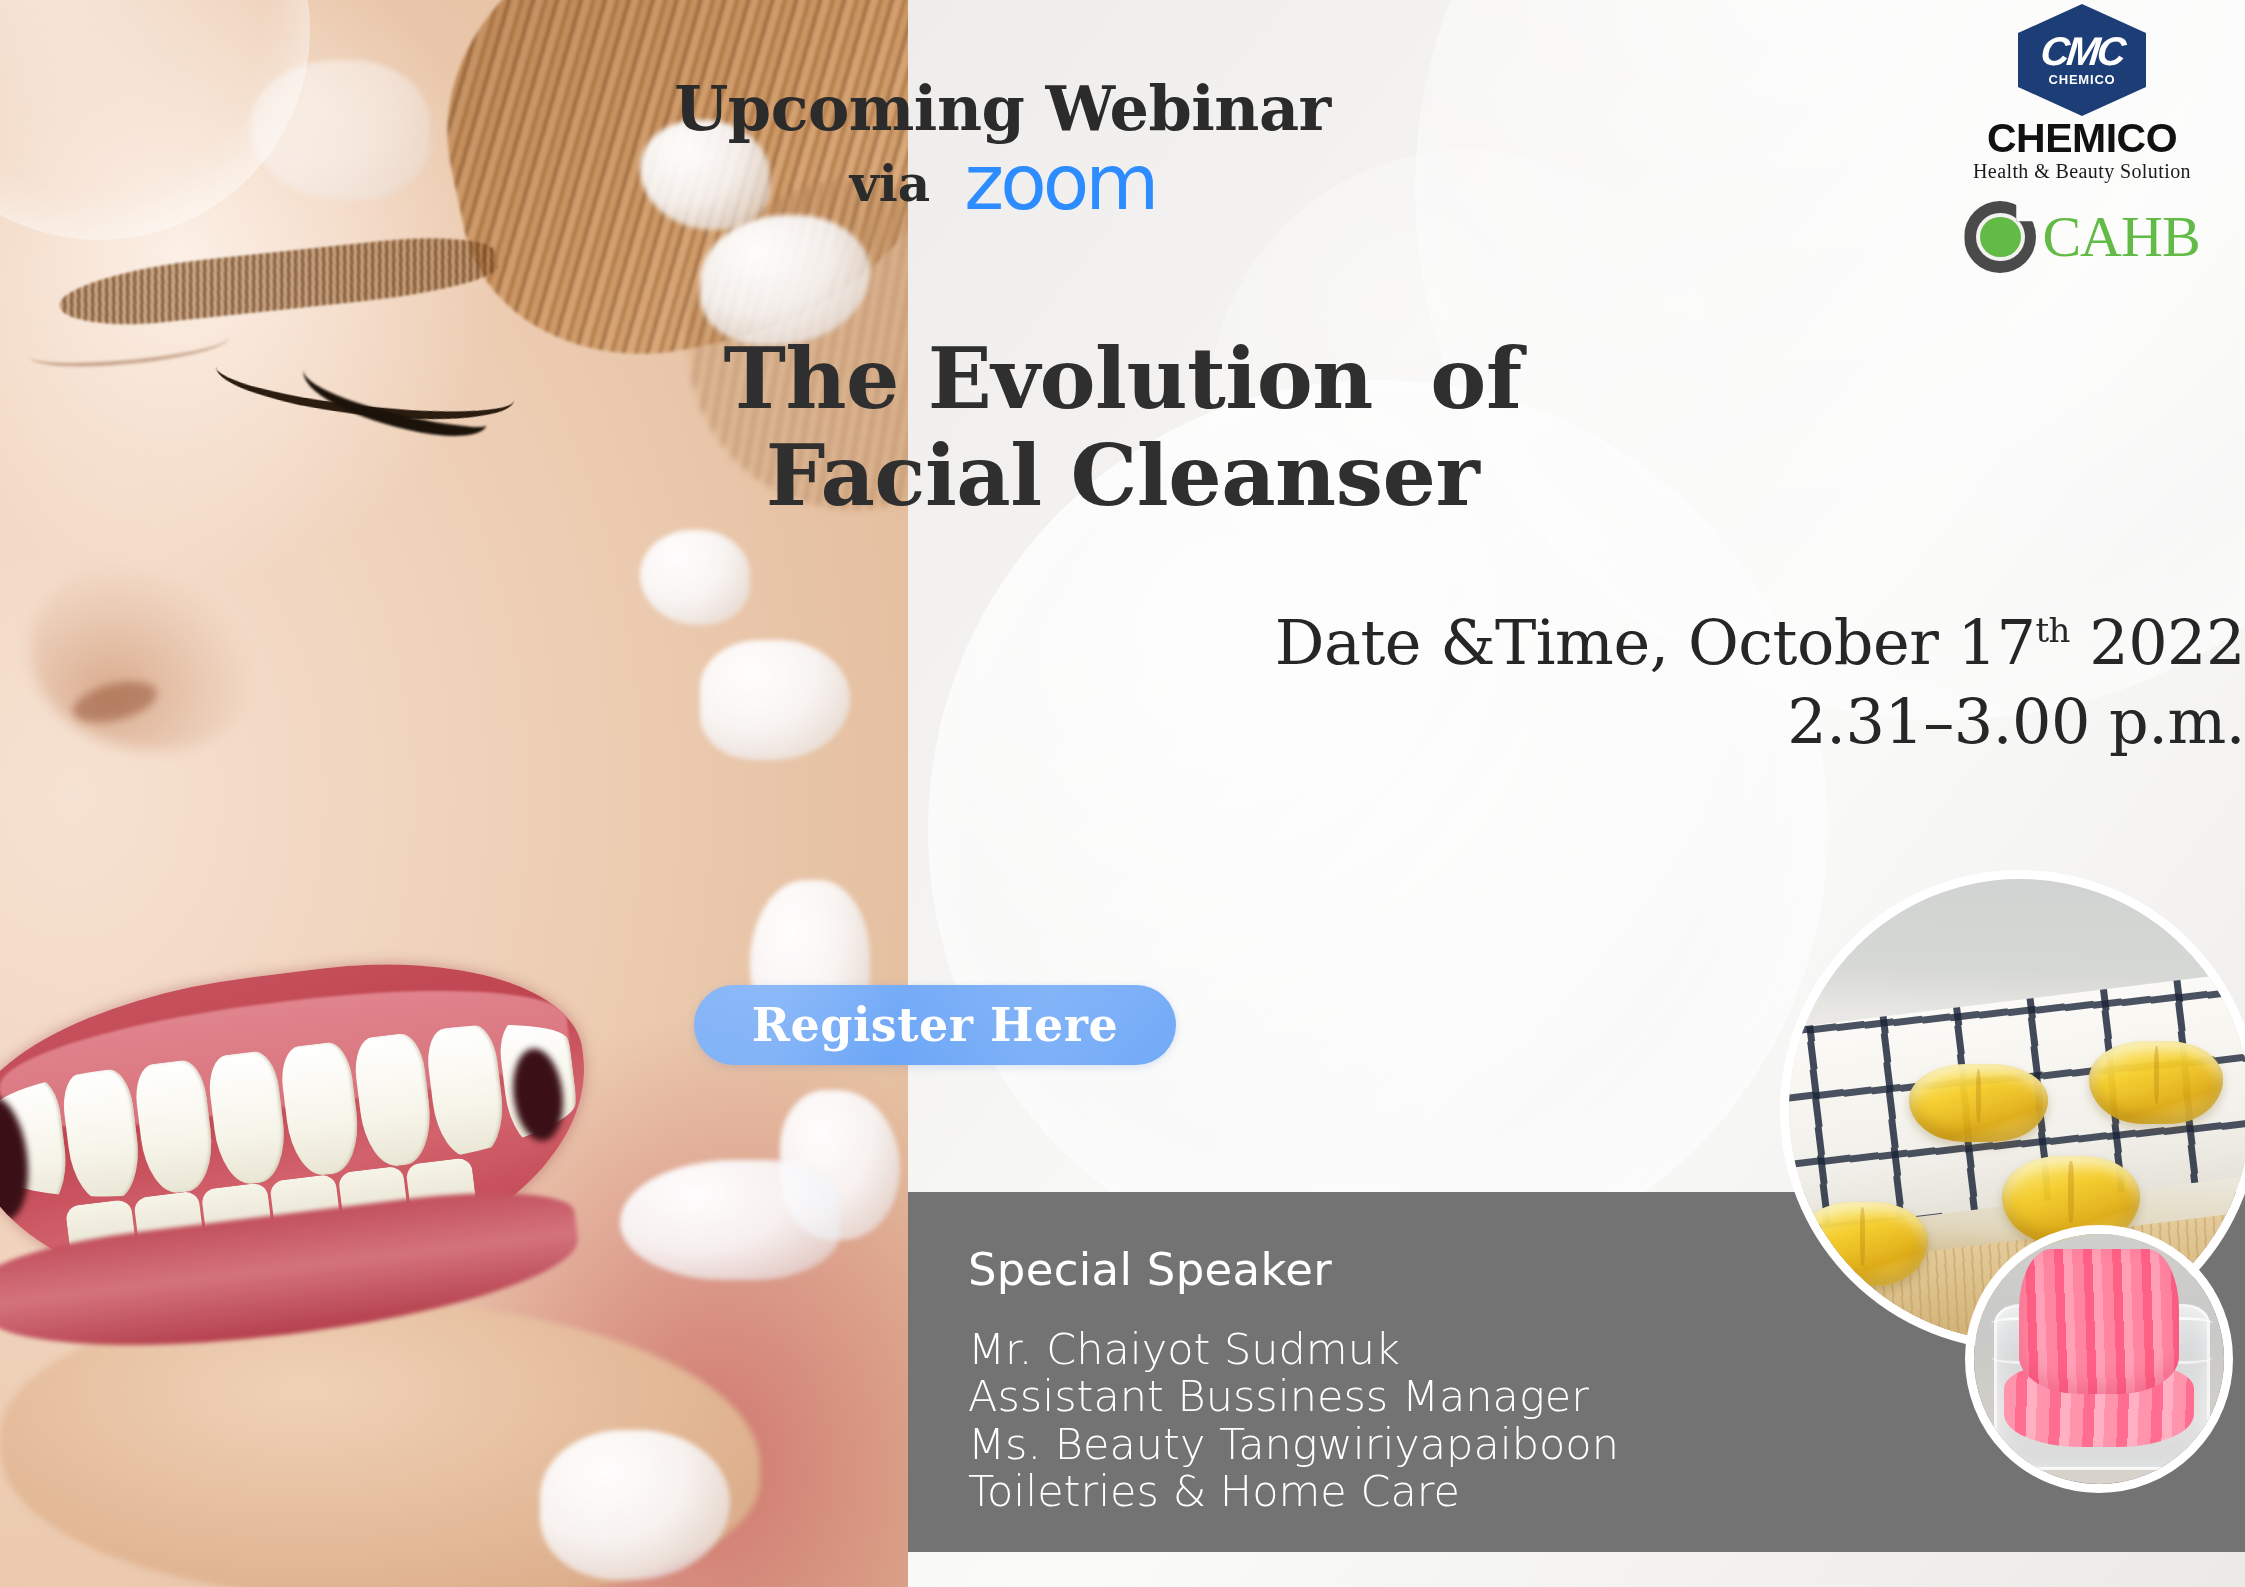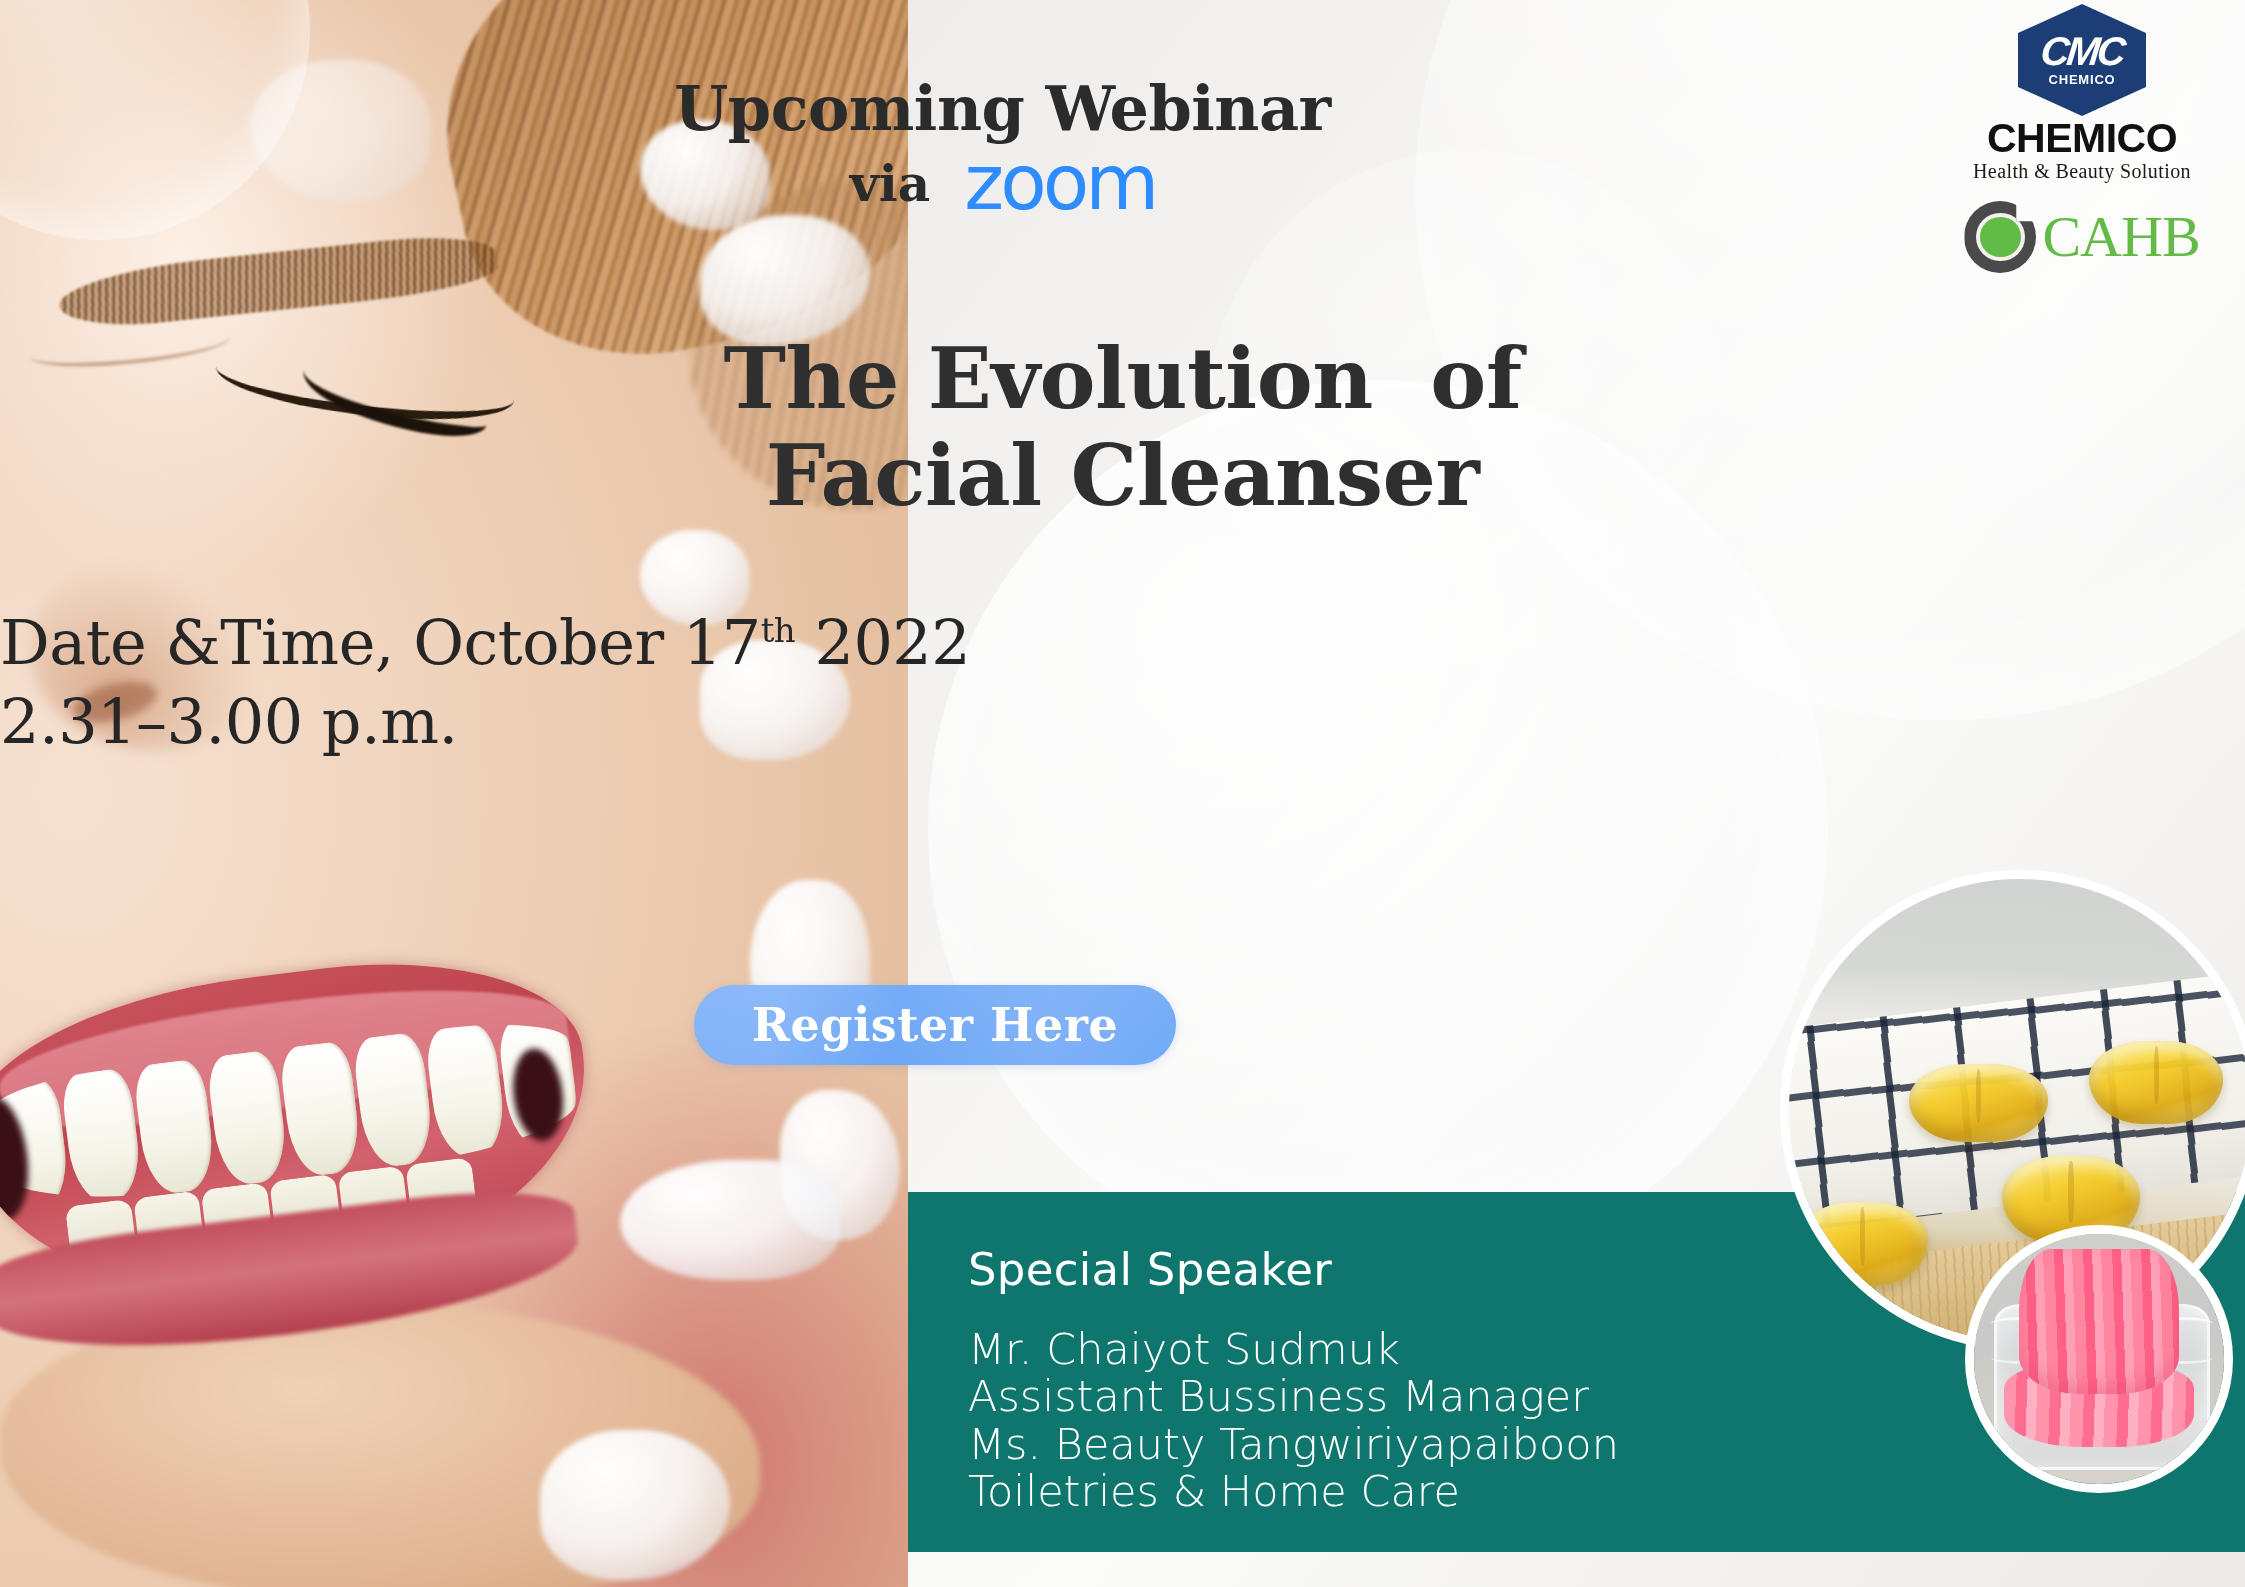--- a/index.html
+++ b/index.html
@@ -411,21 +411,21 @@
     font-size: 84px;
     line-height: 1.16;
     letter-spacing: -0.5px;
     color: #2f2f2f;
     white-space: pre;
   }
 
   .date-block {
     position: absolute;
     left: 0; right: 0; top: 605px;
-    text-align: left;
+    text-align: right;
     z-index: 5;
   }
   .date-line {
     font-family: "DejaVu Serif", "Liberation Serif", serif;
     font-size: 62px;
     color: #262626;
     line-height: 1.22;
     letter-spacing: -0.5px;
   }
   .date-line sup {
@@ -474,21 +474,21 @@
     width: 740px; height: 760px;
     border-radius: 50%;
     background: radial-gradient(circle at 36% 40%, rgba(255,255,255,.48) 0%, rgba(255,255,255,.22) 58%, rgba(255,255,255,0) 100%);
   }
 
   
   .speaker-band {
     position: absolute;
     left: 908px; top: 1192px;
     width: 1337px; height: 360px;
-    background: #0f766e;
+    background: #737373;
     z-index: 4;
   }
   .speaker-inner {
     padding: 55px 0 0 60px;
     color: #ffffff;
   }
   .speaker-title {
     font-family: "DejaVu Sans", "Liberation Sans", sans-serif;
     font-weight: 400;
     font-size: 45px;

